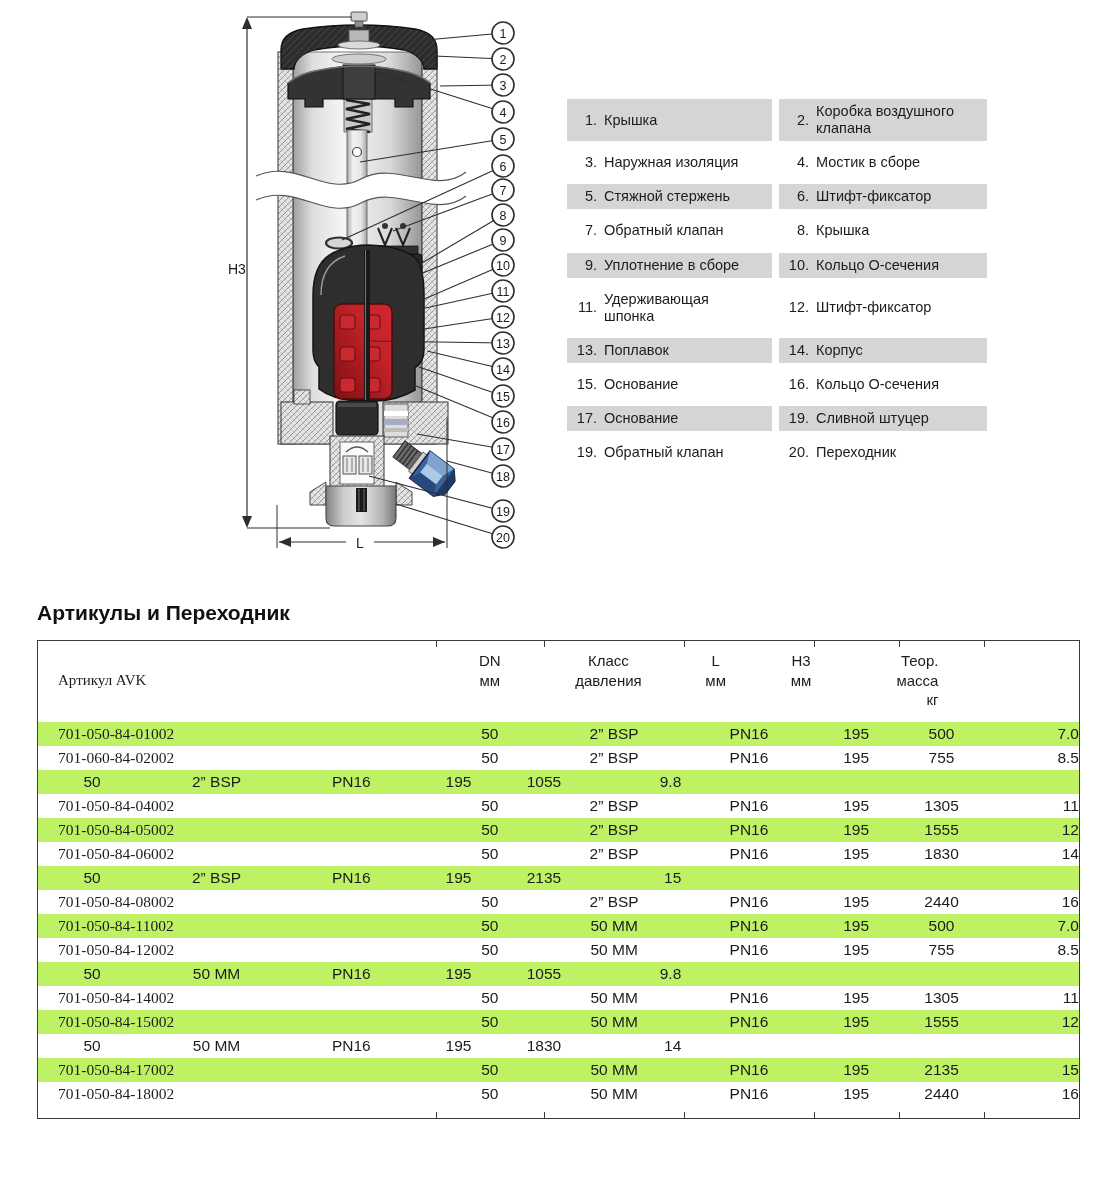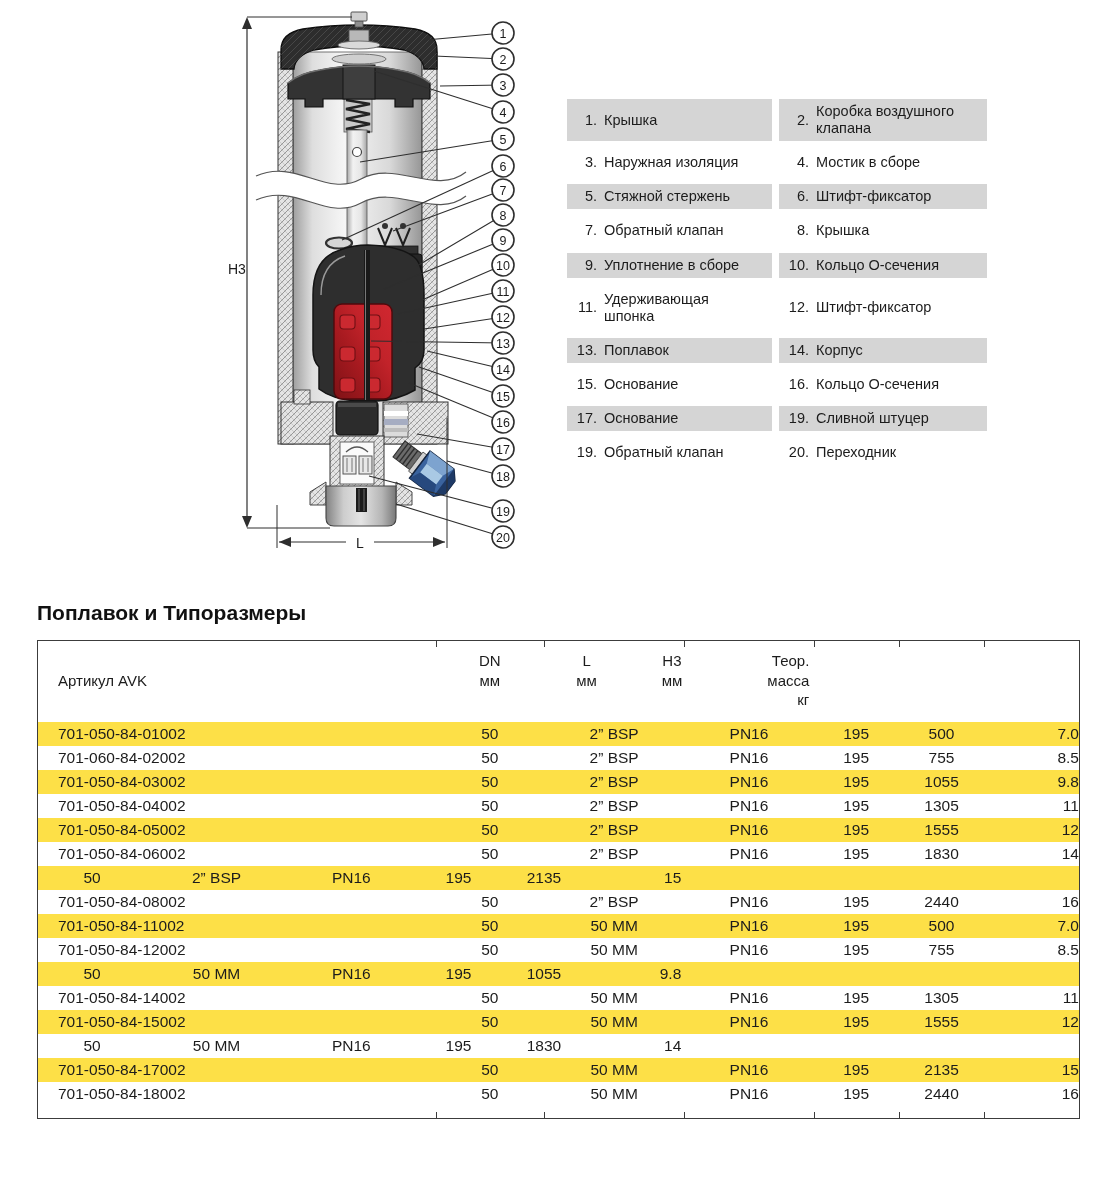--- a/index.html
+++ b/index.html
@@ -28,23 +28,23 @@
   
   .catalog-title{position:absolute;left:37px;top:601px;margin:0;font-size:21px;font-weight:bold;color:#111;}
   
   .size-table{
     position:absolute;left:37px;top:640px;width:1043px;
     border:1.5px solid #3c3c3c;box-sizing:border-box;padding-bottom:12px;background:#fff;
   }
   .st-header{display:flex;padding:10px 0 12px 0;}
   .st-hcell{font-size:15px;line-height:1.3;text-align:center;white-space:pre-line;box-sizing:border-box;}
   .st-row{display:flex;height:24px;align-items:center;font-size:15.5px;}
-  .st-row.shaded{background:#fde047;}
+  .st-row.shaded{background:#bef264;}
   .st-cell{text-align:center;box-sizing:border-box;}
-  .c0{width:38.2%;text-align:left;padding-left:20px;}
+  .c0{width:38.2%;text-align:left;padding-left:20px;font-family:Liberation Serif, serif;}
   .st-hcell.c0{display:flex;align-items:center;}
   .c1{width:10.4%;}
   .c2{width:13.5%;}
   .c3{width:12.4%;}
   .c4{width:8.2%;}
   .c5{width:8.2%;}
   .c6{width:9.1%;text-align:right;}
   .tick{position:absolute;width:1px;height:6px;background:#3c3c3c;}
   .tick.top{top:0;}
   .tick.bottom{bottom:0;}
@@ -383,27 +383,29 @@
           <span class="pl-num">19.</span>
           <span class="pl-label">Обратный клапан</span>
         </div>
         <div class="pl-cell">
           <span class="pl-num">20.</span>
           <span class="pl-label">Переходник</span>
         </div>
       </div>
     </div>
 
-  <h2 class="catalog-title">Поплавок и Типоразмеры</h2>
+  <h2 class="catalog-title">Артикулы и Переходник</h2>
 
   <div class="size-table">
     <div class="st-header">
         <div class="st-hcell c0">Артикул AVK</div>
         <div class="st-hcell c1">DN
 мм</div>
+        <div class="st-hcell c3">Класс
+давления</div>
         <div class="st-hcell c4">L
 мм</div>
         <div class="st-hcell c5">H3
 мм</div>
         <div class="st-hcell c6">Теор.
 масса
 кг</div>
       </div>
     <div class="st-body">
         <div class="st-row shaded">
@@ -418,21 +420,20 @@
         <div class="st-row">
           <div class="st-cell c0">701-060-84-02002</div>
           <div class="st-cell c1">50</div>
           <div class="st-cell c2">2” BSP</div>
           <div class="st-cell c3">PN16</div>
           <div class="st-cell c4">195</div>
           <div class="st-cell c5">755</div>
           <div class="st-cell c6">8.5</div>
         </div>
         <div class="st-row shaded">
-          <div class="st-cell c0">701-050-84-03002</div>
           <div class="st-cell c1">50</div>
           <div class="st-cell c2">2” BSP</div>
           <div class="st-cell c3">PN16</div>
           <div class="st-cell c4">195</div>
           <div class="st-cell c5">1055</div>
           <div class="st-cell c6">9.8</div>
         </div>
         <div class="st-row">
           <div class="st-cell c0">701-050-84-04002</div>
           <div class="st-cell c1">50</div>

